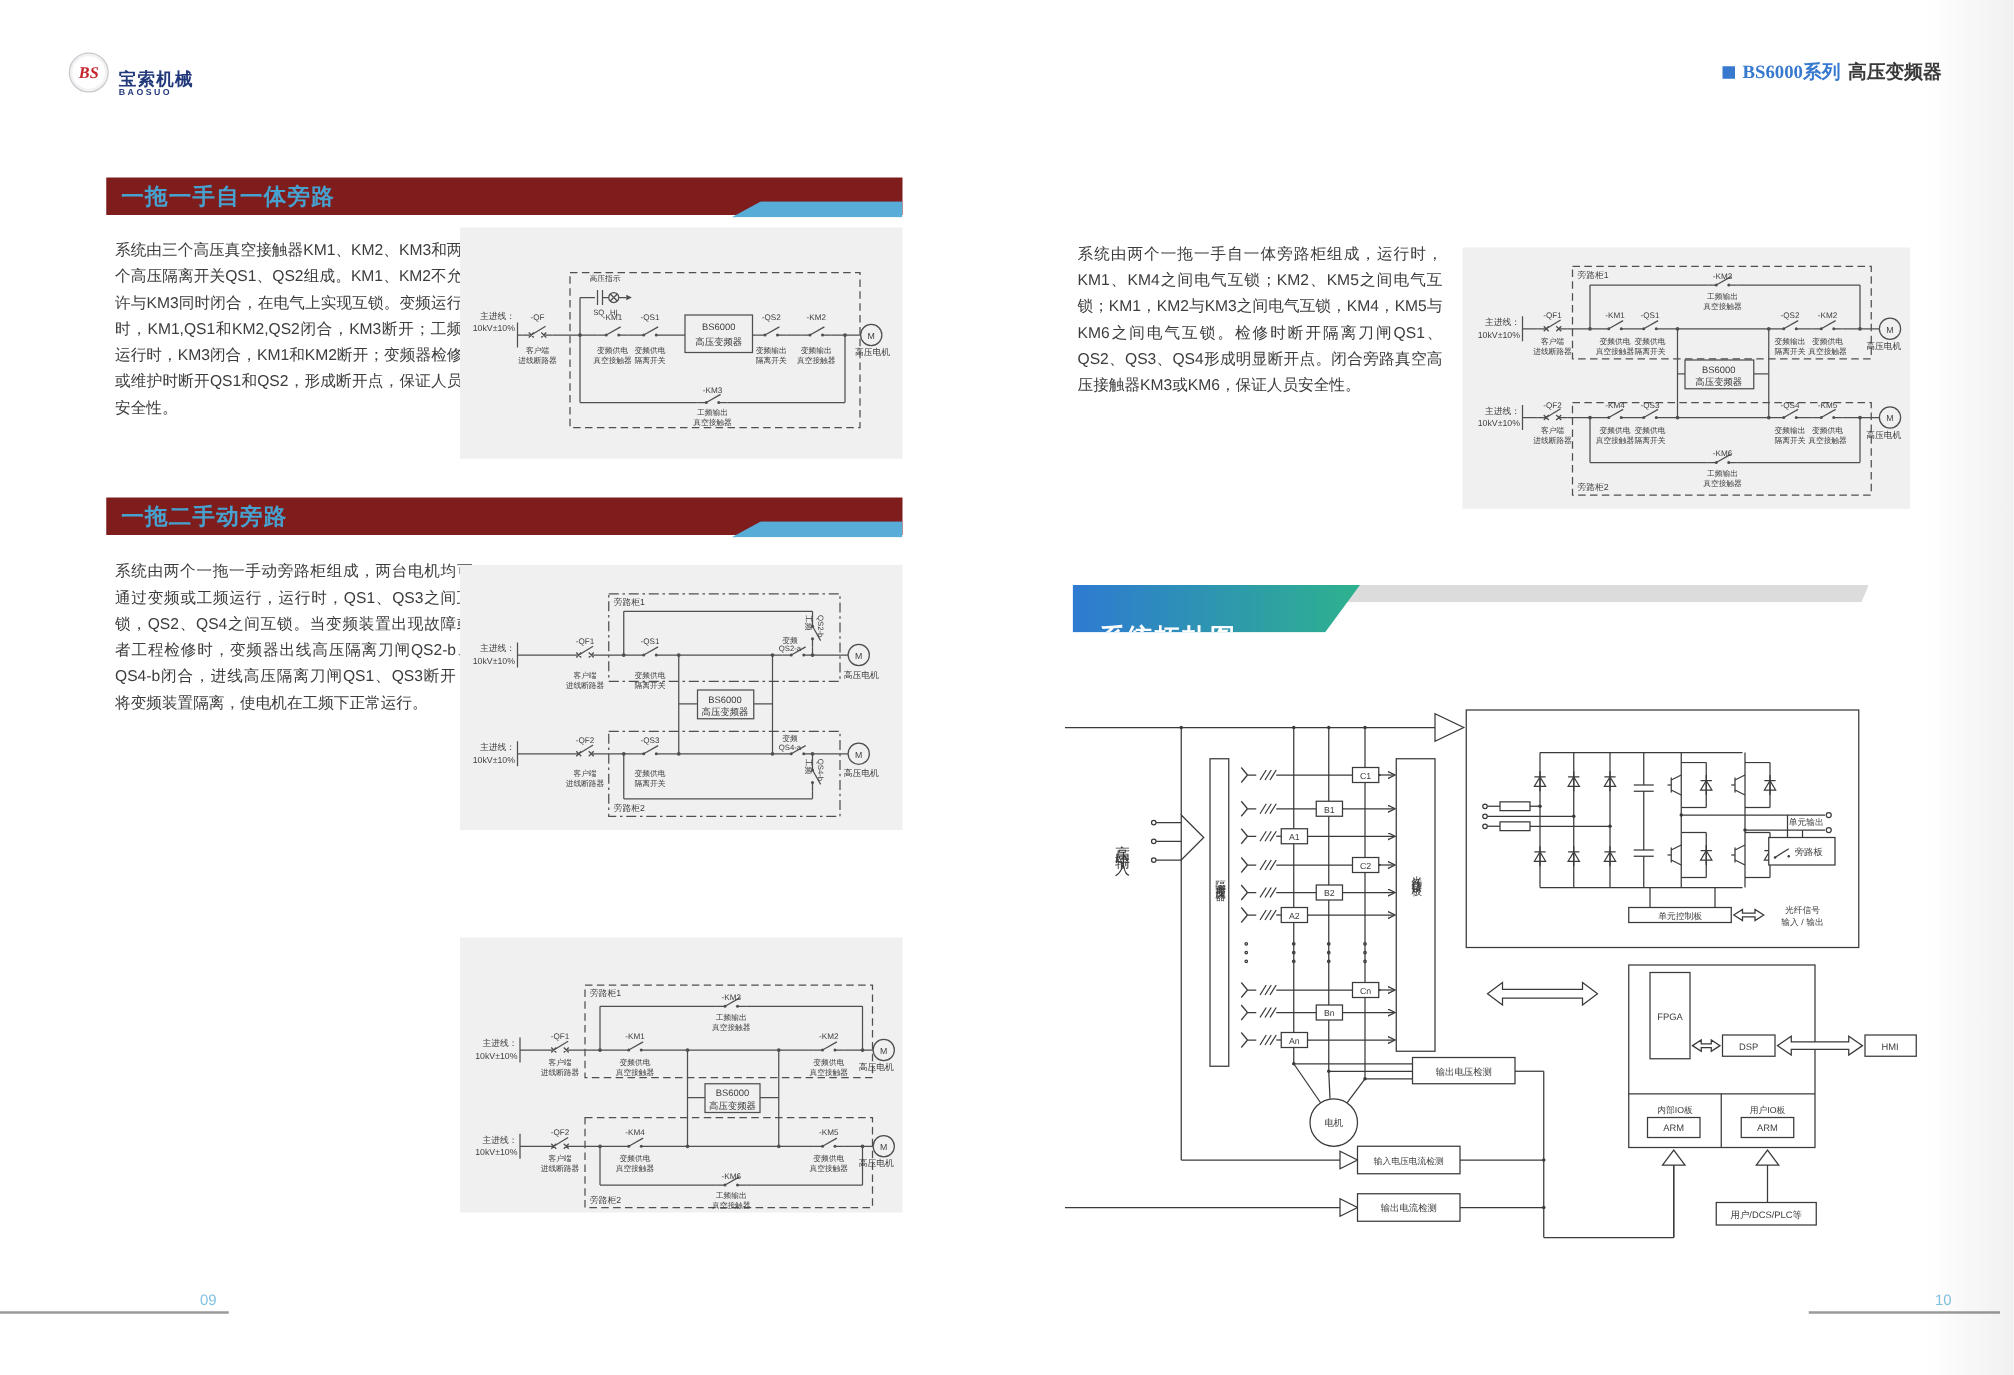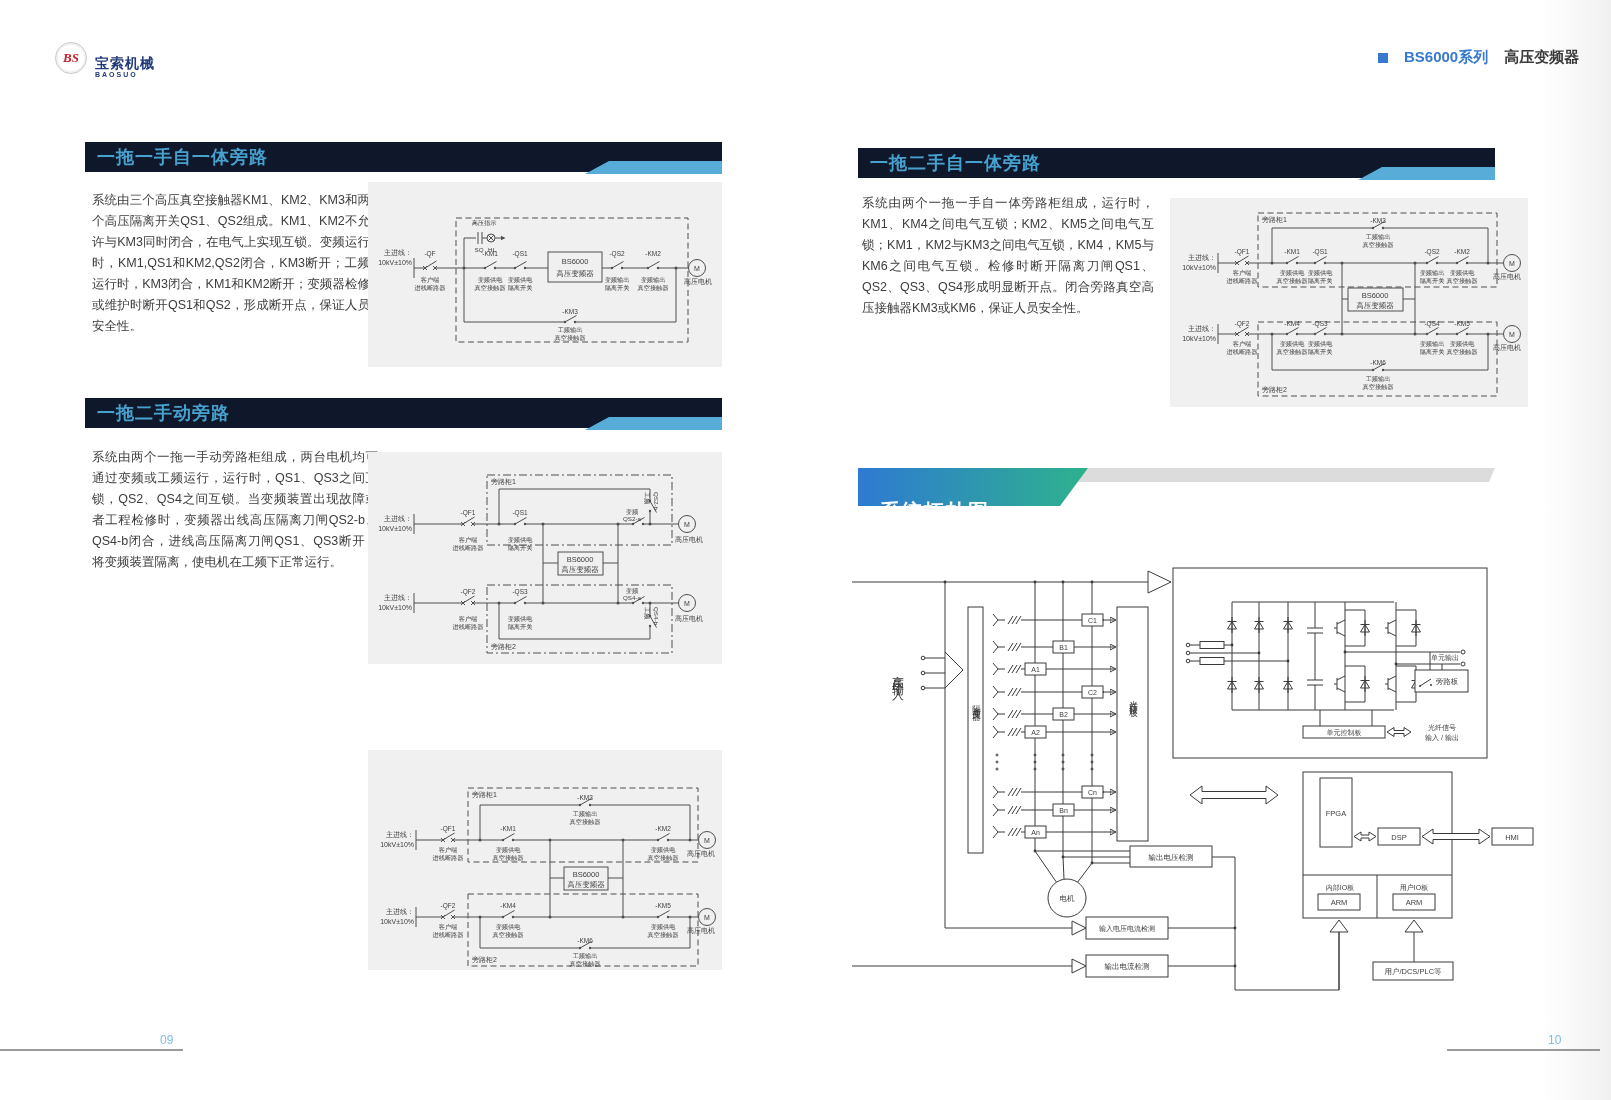--- a/index.html
+++ b/index.html
@@ -9,27 +9,27 @@
     background:linear-gradient(90deg, rgba(0,0,0,0) 0%, rgba(0,0,0,0.06) 100%); pointer-events:none; }
 
   
   .logo { position:absolute; left:55px; top:36px; display:flex; align-items:center; gap:8px; }
   .logo .emblem { width:32px; height:32px; border:1px solid #c8c8cc; border-radius:50%;
     display:flex; align-items:center; justify-content:center; box-shadow:0 0 0 2px #f2f2f4 inset; }
   .logo .emblem span { color:#c5232c; font-weight:bold; font-style:italic; font-size:13px; font-family:"Liberation Serif",serif; }
   .logo .names { display:flex; flex-direction:column; line-height:1.1; }
   .logo .cn { color:#223a7c; font-weight:bold; font-size:14px; letter-spacing:1px;margin-top:20px; }
   .logo .en { color:#223a7c; font-size:7px; font-weight:bold; letter-spacing:2px; }
-  .hdr-right { position:absolute; left:1378px; top:48px; display:flex; align-items:center; gap:16px; font-size:15px; font-weight:bold; }
+  .hdr-right { position:absolute; left:1378px; top:48px; display:flex; align-items:center; gap:6px; font-size:15px; font-weight:bold;font-family:Liberation Serif, serif; }
   .hdr-right .sq { width:10px; height:10px; background:#3679cf; }
   .hdr-right .series { color:#3679cf; }
   .hdr-right .product { color:#3a3a3a; }
 
   
-  .banner { position:absolute; height:30px; background:#0f172a; width:637px; }
+  .banner { position:absolute; height:30px; background:#7f1d1d; width:637px; }
   .banner .t { position:absolute; left:12px; top:0; line-height:30px; font-size:18px; font-weight:bold; color:#47a1cf; letter-spacing:1px; }
   .banner .tail { position:absolute; right:0; bottom:-2px; width:137px; height:13px; background:#58acd8;
     clip-path:polygon(24px 0, 100% 0, 100% 100%, 0 100%); }
 
   .para { position:absolute; font-size:12.5px; line-height:21px; color:#3c3c3c; text-align:justify; }
 
   .panel { position:absolute; background:#f0f0f0; }
   .panel svg { display:block; }
 
   
@@ -362,24 +362,20 @@
       <text class="lb65" x="217" y="193" text-anchor="middle">-KM6</text>
       <text class="lb6" x="217" y="208" text-anchor="middle">工频输出</text>
       <text class="lb6" x="217" y="216" text-anchor="middle">真空接触器</text>
       <text class="lb7" x="339" y="93" text-anchor="middle">M</text>
       <text class="lb7" x="333" y="106" text-anchor="middle">高压电机</text>
       <text class="lb7" x="339" y="170" text-anchor="middle">M</text>
       <text class="lb7" x="333" y="183" text-anchor="middle">高压电机</text>
     </svg>
   </div>
 
-  <div class="banner" style="left:858px; top:148px;">
-    <span class="t">一拖二手自一体旁路</span>
-    <span class="tail"></span>
-  </div>
   <div class="para" style="left:862px; top:193px; width:292px;">系统由两个一拖一手自一体旁路柜组成，运行时，KM1、KM4之间电气互锁；KM2、KM5之间电气互锁；KM1，KM2与KM3之间电气互锁，KM4，KM5与KM6之间电气互锁。检修时断开隔离刀闸QS1、QS2、QS3、QS4形成明显断开点。闭合旁路真空高压接触器KM3或KM6，保证人员安全性。</div>
   <div class="panel" style="left:1170px; top:198px; width:358px; height:209px;">
     <svg width="358" height="209" viewBox="0 0 358 209">
       <defs>
         <g id="swD">
             <line x1="-12" y1="0" x2="-5" y2="0"></line>
             <line x1="5" y1="0" x2="12" y2="0"></line>
             <circle class="dot" cx="-5" cy="0" r="1.2"></circle>
             <circle class="dot" cx="5" cy="0" r="1.2"></circle>
             <line x1="-5" y1="0" x2="6.5" y2="-6.5"></line>

